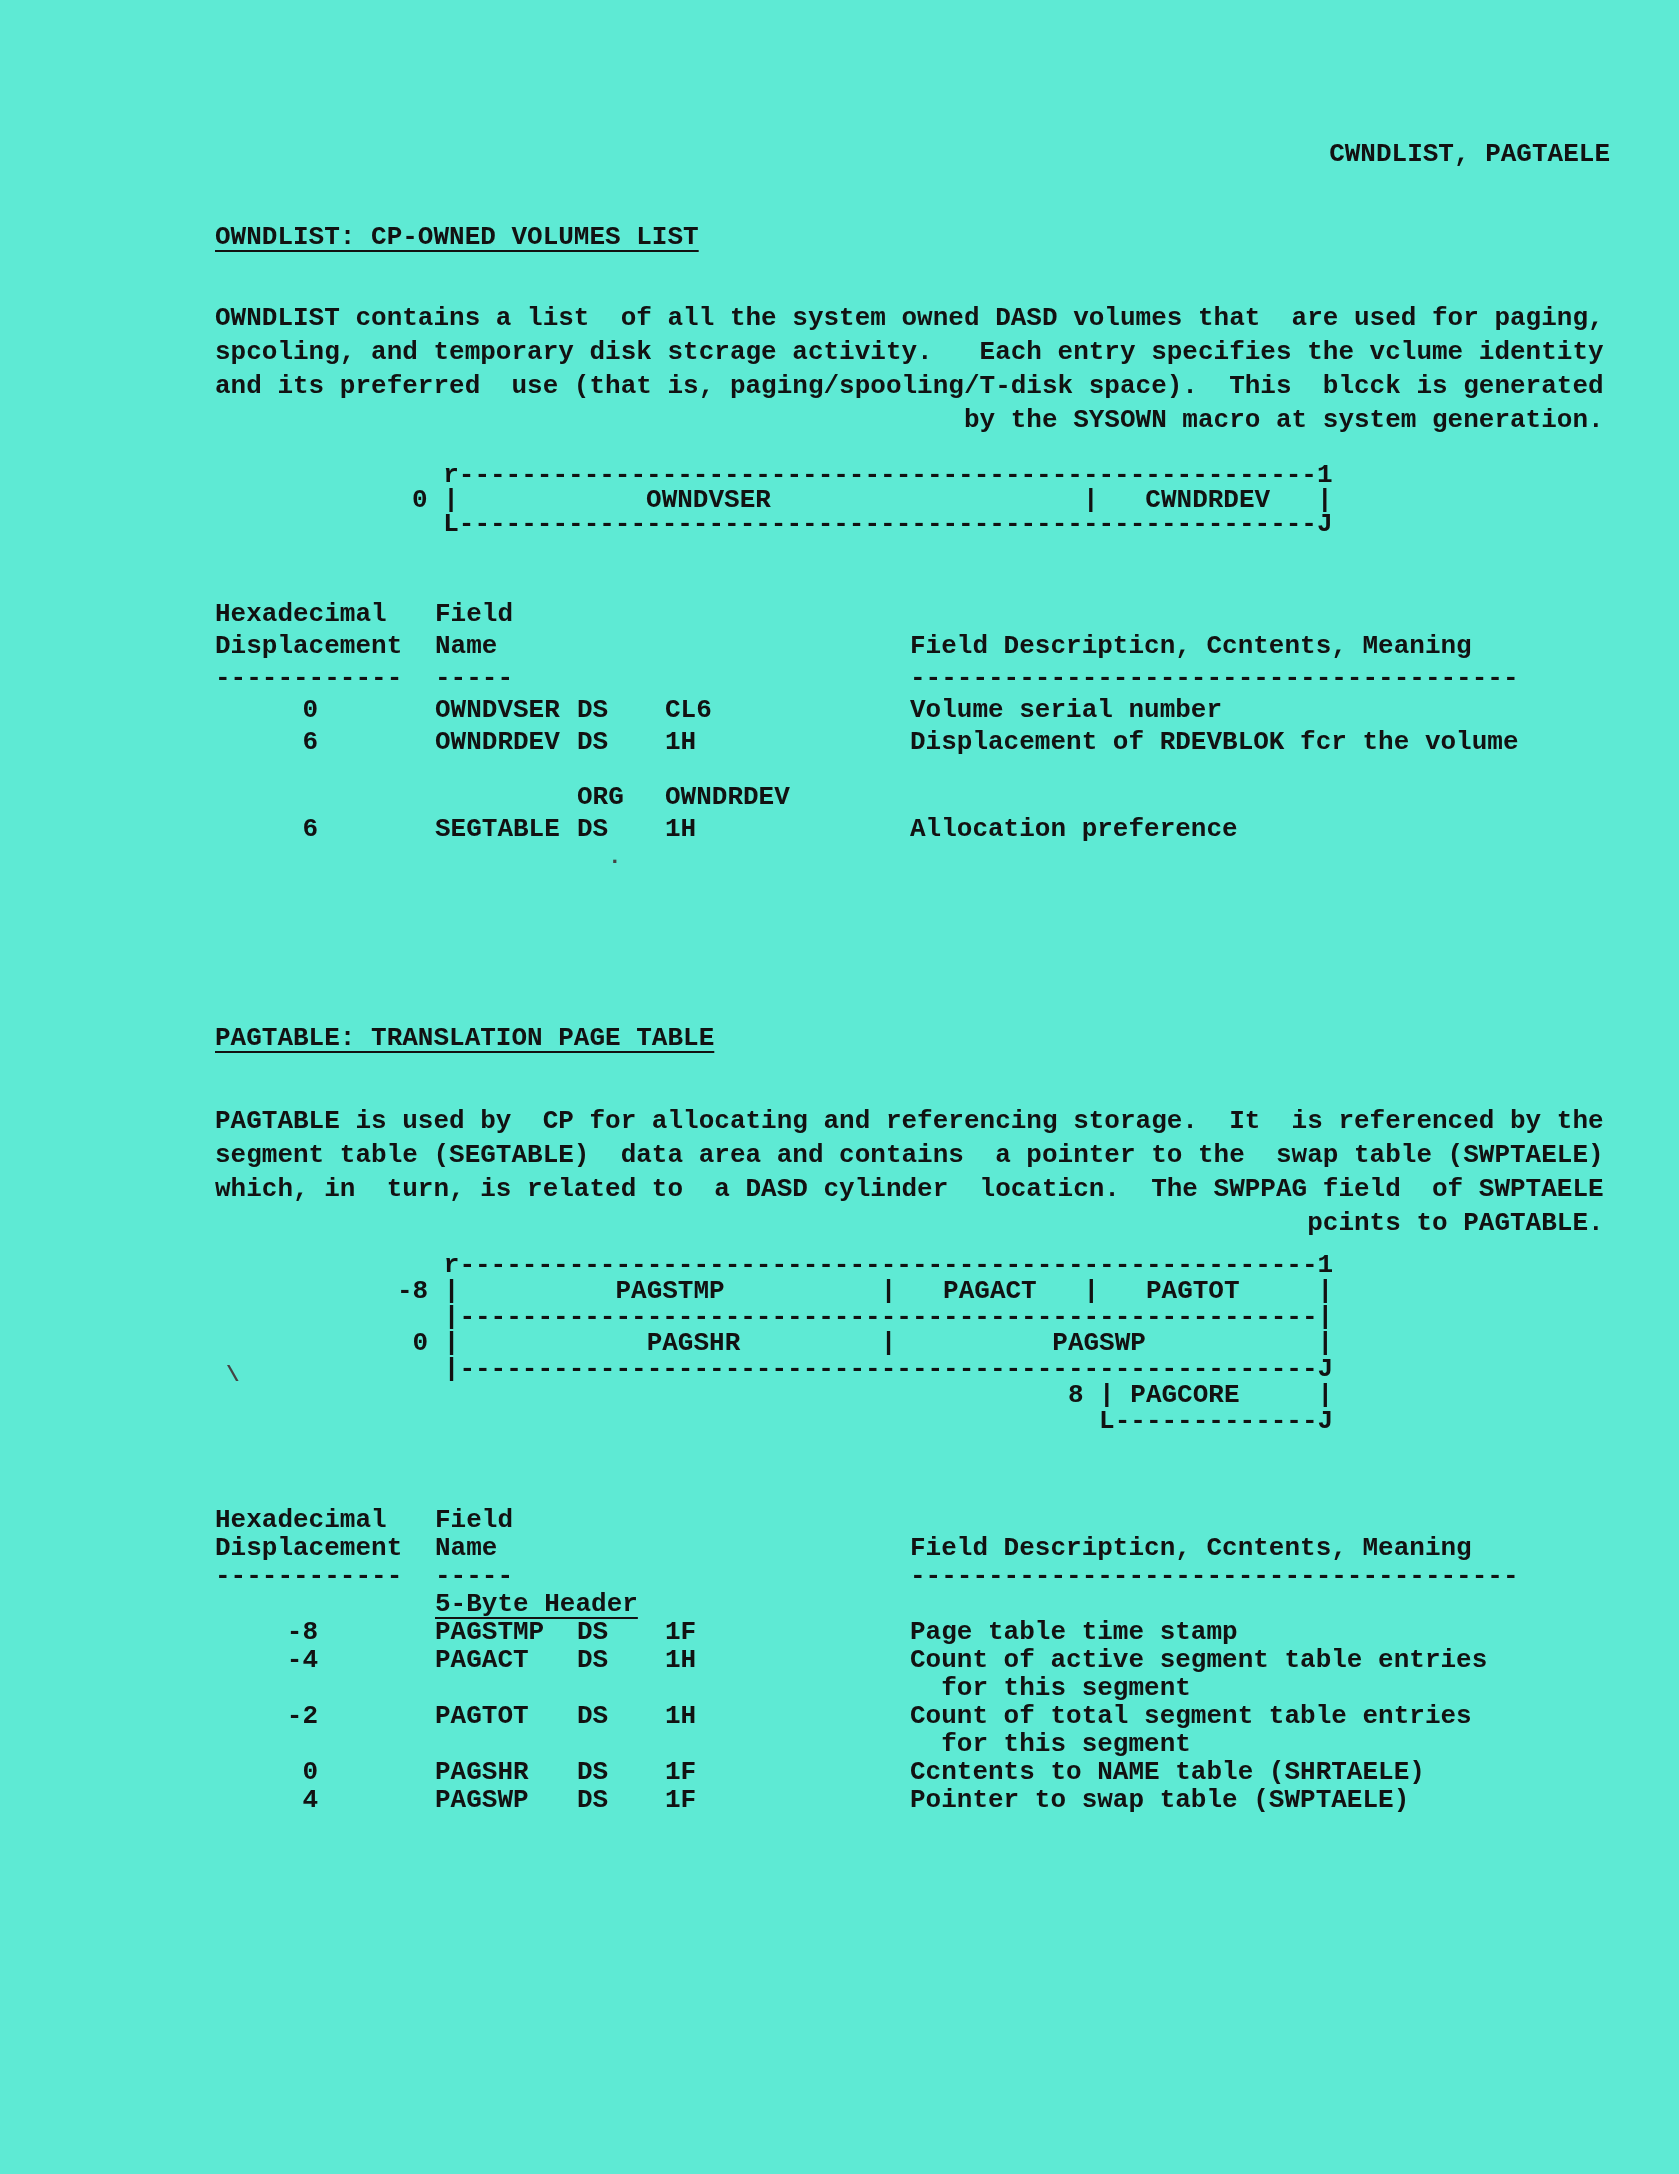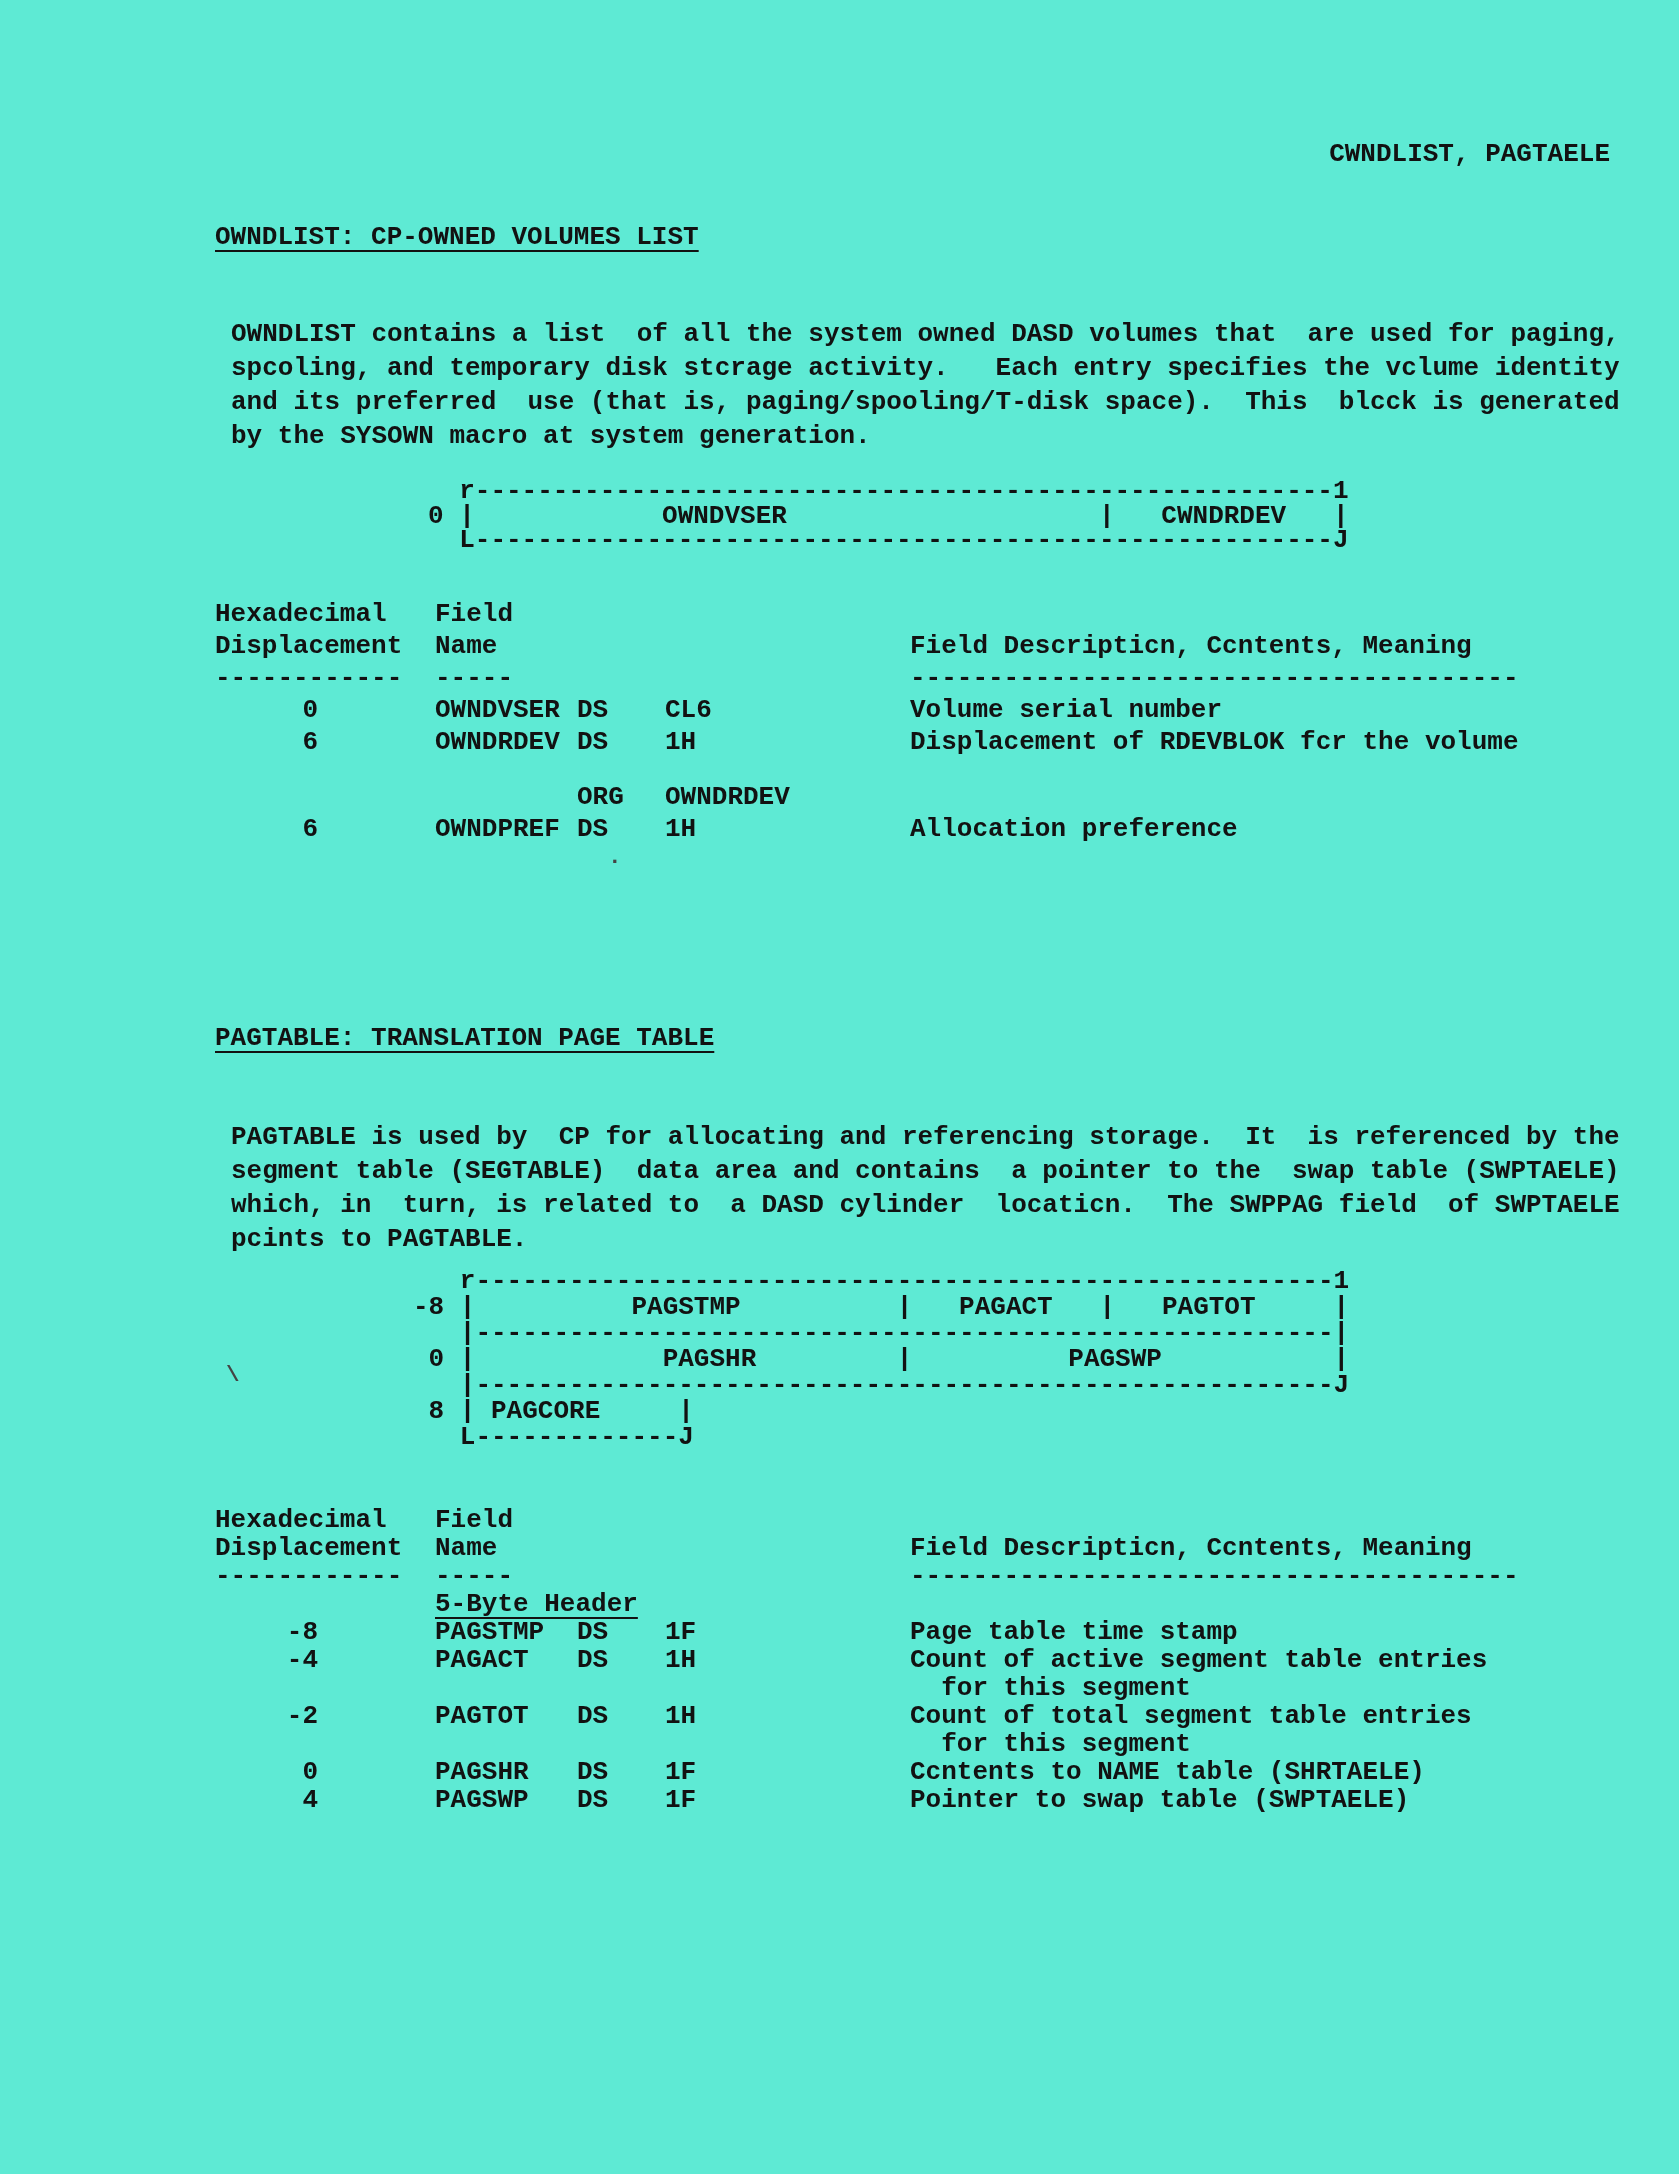--- a/index.html
+++ b/index.html
@@ -7,21 +7,21 @@
     position:relative;
     width:1680px;height:2174px;
     background:#5eead4;
     font-family:"Liberation Mono","DejaVu Sans Mono",monospace;
     font-weight:bold;
     font-size:26px;
     color:#121212;
     overflow:hidden;
   }
   .abs{position:absolute;white-space:pre;}
-  pre.block{position:absolute;margin:16px;font:inherit;white-space:pre;}
+  pre.block{position:absolute;margin:0;font:inherit;white-space:pre;text-align:right;}
   .ul{text-decoration:underline;text-decoration-thickness:2.4px;text-underline-offset:5.6px;}
   .tbl{position:absolute;}
   .trow{position:relative;height:32px;}
   .tbl2 .trow{height:28px;}
   .trow.gap{height:22.6px;}
   .c{position:absolute;white-space:pre;top:0;}
   .c-disp{left:0;width:103px;text-align:right;}
   .c-name{left:220px;}
   .c-op{left:362px;}
   .c-operand{left:450px;}
@@ -75,21 +75,21 @@
       <span class="c c-operand">1H</span>
       <span class="c c-desc">Displacement of RDEVBLOK fcr the volume</span>
     </div>
     <div class="trow gap"></div>
     <div class="trow">
       <span class="c c-op">ORG</span>
       <span class="c c-operand">OWNDRDEV</span>
     </div>
     <div class="trow">
       <span class="c c-disp">6</span>
-      <span class="c c-name">OWNDPREF</span>
+      <span class="c c-name">SEGTABLE</span>
       <span class="c c-op">DS</span>
       <span class="c c-operand">1H</span>
       <span class="c c-desc">Allocation preference</span>
     </div>
   </div>
 
   <div class="noise" style="top:844px;left:608px;">.</div>
 
   <div class="abs" style="top:1023px;left:215px;"><span class="ul">PAGTABLE: TRANSLATION PAGE TABLE</span></div>
 

